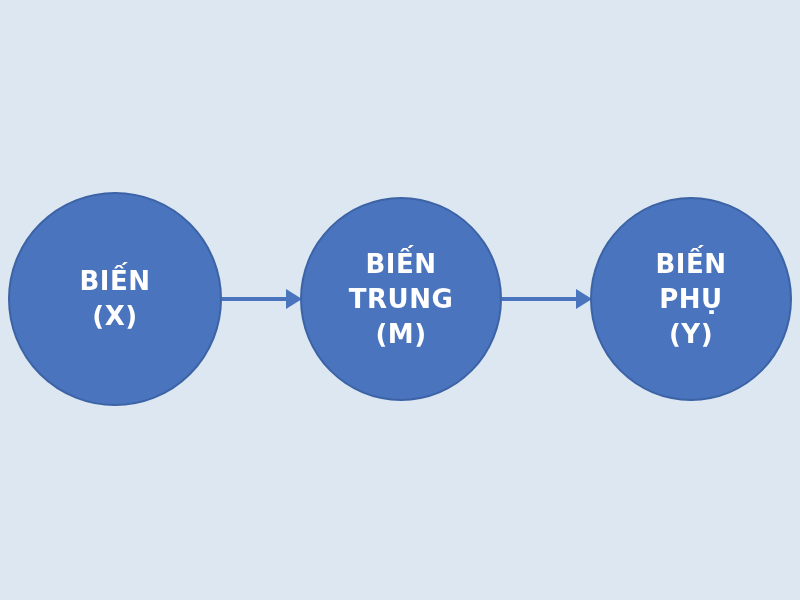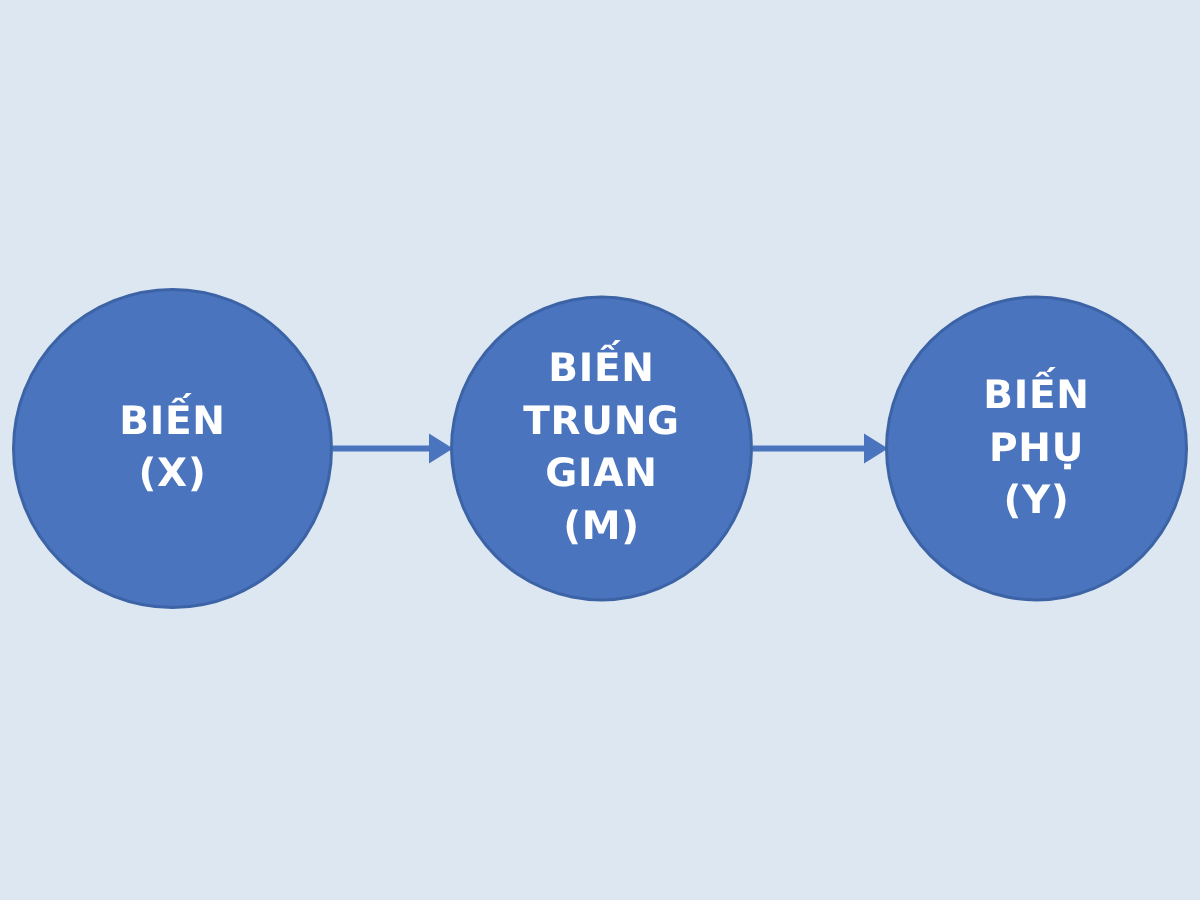--- a/index.html
+++ b/index.html
@@ -16,21 +16,20 @@
   <div>(X)</div>
 </div>
 
 <div class="arrow" style="left:222px; top:297px; width:66px;">
   <span class="head"></span>
 </div>
 
 <div class="node" style="left:300px; top:197px; width:202px; height:204px;">
   <div>BIẾN</div>
   <div>TRUNG</div>
-  <div>GIAN</div>
   <div>(M)</div>
 </div>
 
 <div class="arrow" style="left:502px; top:297px; width:76px;">
   <span class="head"></span>
 </div>
 
 <div class="node" style="left:590px; top:197px; width:202px; height:204px;">
   <div>BIẾN</div>
   <div>PHỤ</div>

